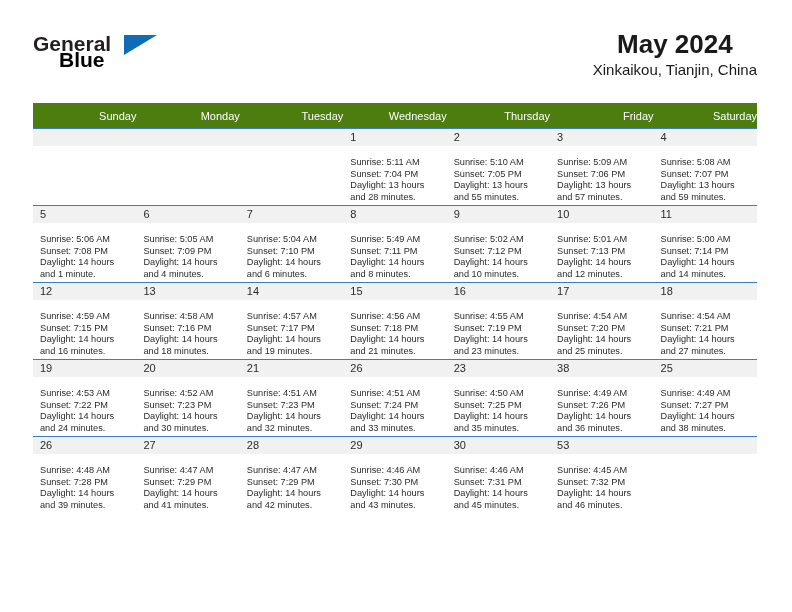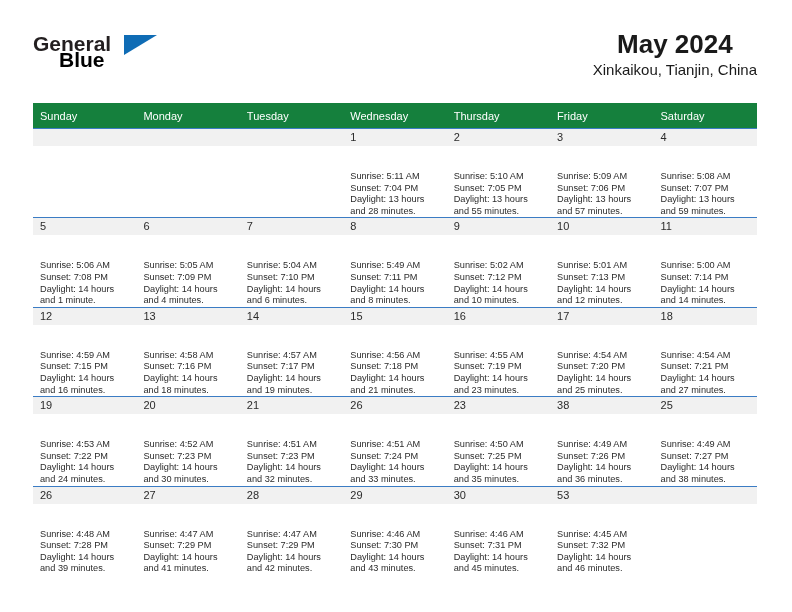--- a/index.html
+++ b/index.html
@@ -89,25 +89,25 @@
   
   .calendar {
     position: absolute;
     left: 33px;
     top: 103px;
     width: 724px;
     border-collapse: collapse;
     table-layout: fixed;
   }
   .calendar th {
-    background: #15803d;
+    background: #4d7c0f;
     color: #ffffff;
     font-size: 11px;
     font-weight: normal;
-    text-align: left;
+    text-align: right;
     padding: 6px 0 6px 7px;
     height: 13px;
     border: none;
   }
   .calendar td {
     vertical-align: top;
     border-top: 1.3px solid #3b7cc4;
     padding: 0;
     height: 76px;
     width: 103.4px;
@@ -118,25 +118,24 @@
   .daynum-band {
     background: #f1f1f1;
     height: 17px;
     line-height: 17px;
     padding: 0 0 0 7px;
     font-size: 11px;
     color: #2b2b2b;
     white-space: nowrap;
   }
   .cell-body {
-    padding: 3px 6px 0 7px;
+    padding: 11px 6px 0 7px;
     font-size: 9.2px;
     line-height: 11.6px;
     color: #2b2b2b;
-    margin-top: 22px;
   }
   .cell-body div {
     white-space: nowrap;
   }
   .empty .daynum-band {
     background: #f1f1f1;
   }
 </style>
 </head>
 <body>

